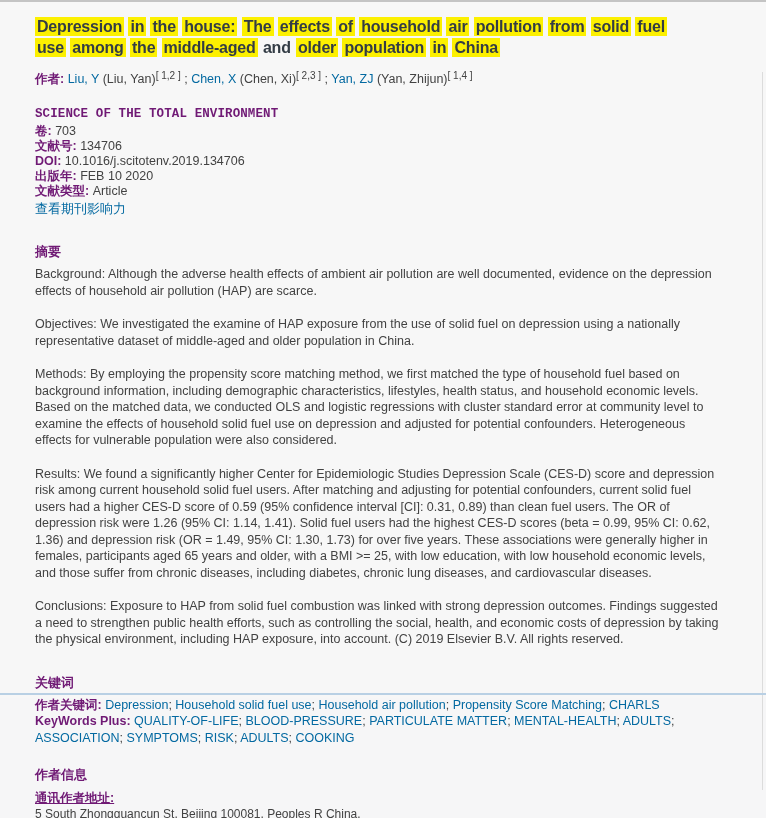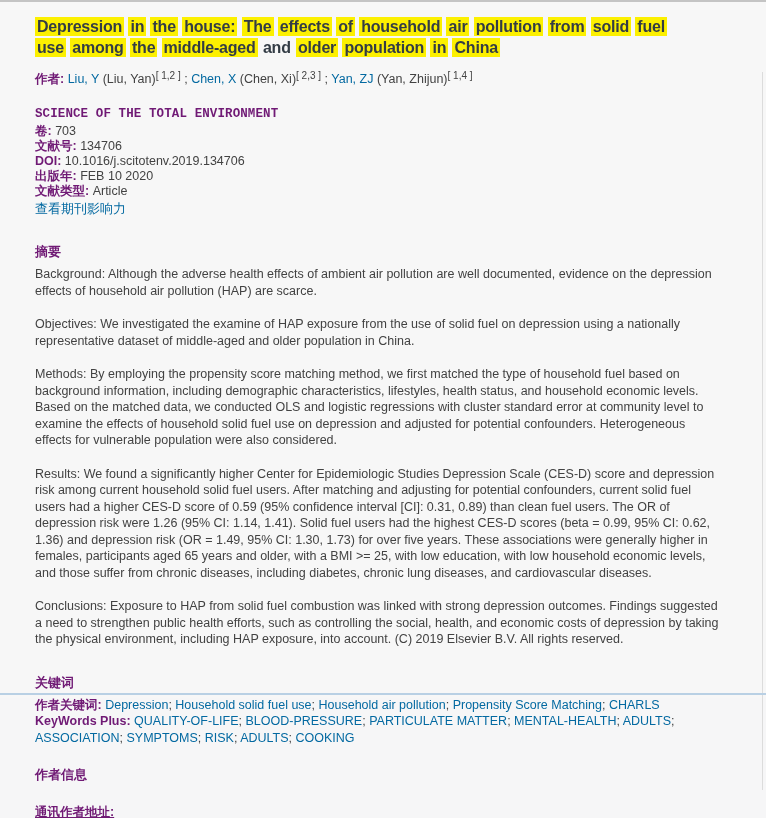--- a/index.html
+++ b/index.html
@@ -92,21 +92,21 @@
         <span class="b">作者关键词:</span>
         <span> <a class="link">Depression</a>; <a class="link">Household solid fuel use</a>; <a class="link">Household air pollution</a>; <a class="link">Propensity Score Matching</a>; <a class="link">CHARLS</a></span>
       </div>
       <div class="kwline">
         <span class="b">KeyWords Plus:</span>
         <span> <a class="link">QUALITY-OF-LIFE</a>; <a class="link">BLOOD-PRESSURE</a>; <a class="link">PARTICULATE MATTER</a>; <a class="link">MENTAL-HEALTH</a>; <a class="link">ADULTS</a>; <a class="link">ASSOCIATION</a>; <a class="link">SYMPTOMS</a>; <a class="link">RISK</a>; <a class="link">ADULTS</a>; <a class="link">COOKING</a></span>
       </div>
     </div>
 
     <div class="section" style="margin-top:20px;">
-      <div class="h b" style="margin-bottom:20px;">作者信息</div>
+      <div class="h b" style="margin-bottom:6px;">作者信息</div>
       <div class="ai-line b">通讯作者地址:</div>
       <div class="ital">5 South Zhongguancun St, Beijing 100081, Peoples R China.</div>
 
     </div>
 
   </div>
 
   <div class="right-divider"></div>
   <div class="bottom-strip"></div>
 </div>

